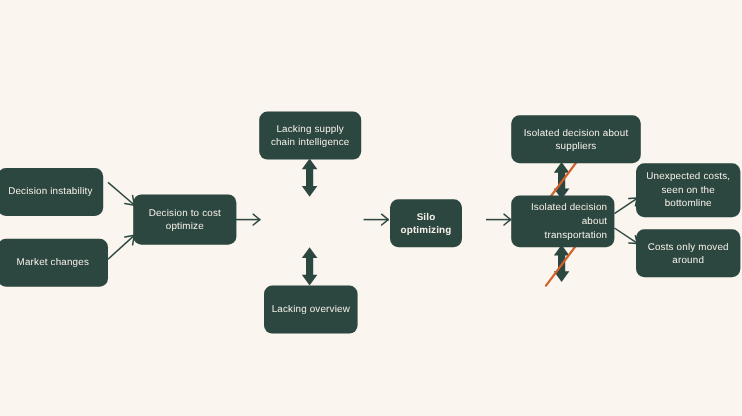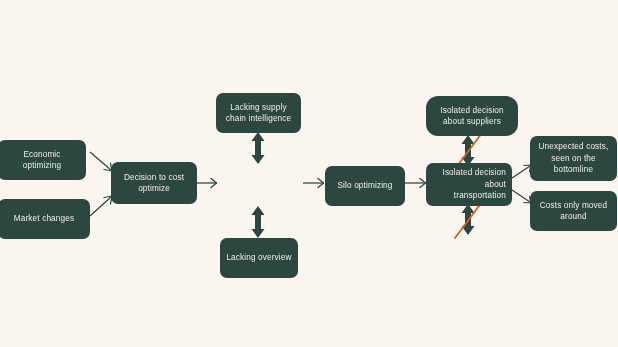--- a/index.html
+++ b/index.html
@@ -124,45 +124,45 @@
     </g>
 
     <g>
       <line class="edge-line" x1="512" y1="190" x2="530" y2="202"></line>
       <polyline class="edge-head" points="524,202.5 531,203 529.5,196.5"></polyline>
     </g>
 
   </svg>
 
   <div class="node" style="left:-2px; top:140px; width:88px; height:36px;">
-    <span>Economic optimizing</span>
+    <span>Decision instability</span>
   </div>
 
   <div class="node" style="left:-2px; top:199px; width:92px; height:30px;">
     <span>Market changes</span>
   </div>
 
   <div class="node" style="left:111px; top:162px; width:86px; height:42px;">
     <span>Decision to cost optimize</span>
   </div>
 
   <div class="node" style="left:216px; top:93px; width:85px; height:38px;">
     <span>Lacking supply chain intelligence</span>
   </div>
 
 
   <div class="node" style="left:220px; top:238px; width:78px; height:17px;">
     <span>Lacking overview</span>
   </div>
 
-  <div class="node" style="left:325px; top:166px; width:80px; height:33px;">
+  <div class="node" style="left:325px; top:166px; width:60px; height:33px;font-weight:bold;">
     <span>Silo optimizing</span>
   </div>
 
-  <div class="node" style="left:426px; top:96px; width:92px; height:38px;border-radius:12px;">
+  <div class="node" style="left:426px; top:96px; width:108px; height:38px;">
     <span>Isolated decision about suppliers</span>
   </div>
 
   <div class="node" style="left:426px; top:163px; width:86px; height:43px;text-align:right;">
     <span>Isolated decision about transportation</span>
   </div>
 
 
   <div class="node" style="left:530px; top:136px; width:87px; height:45px;">
     <span>Unexpected costs, seen on the bottomline</span>

